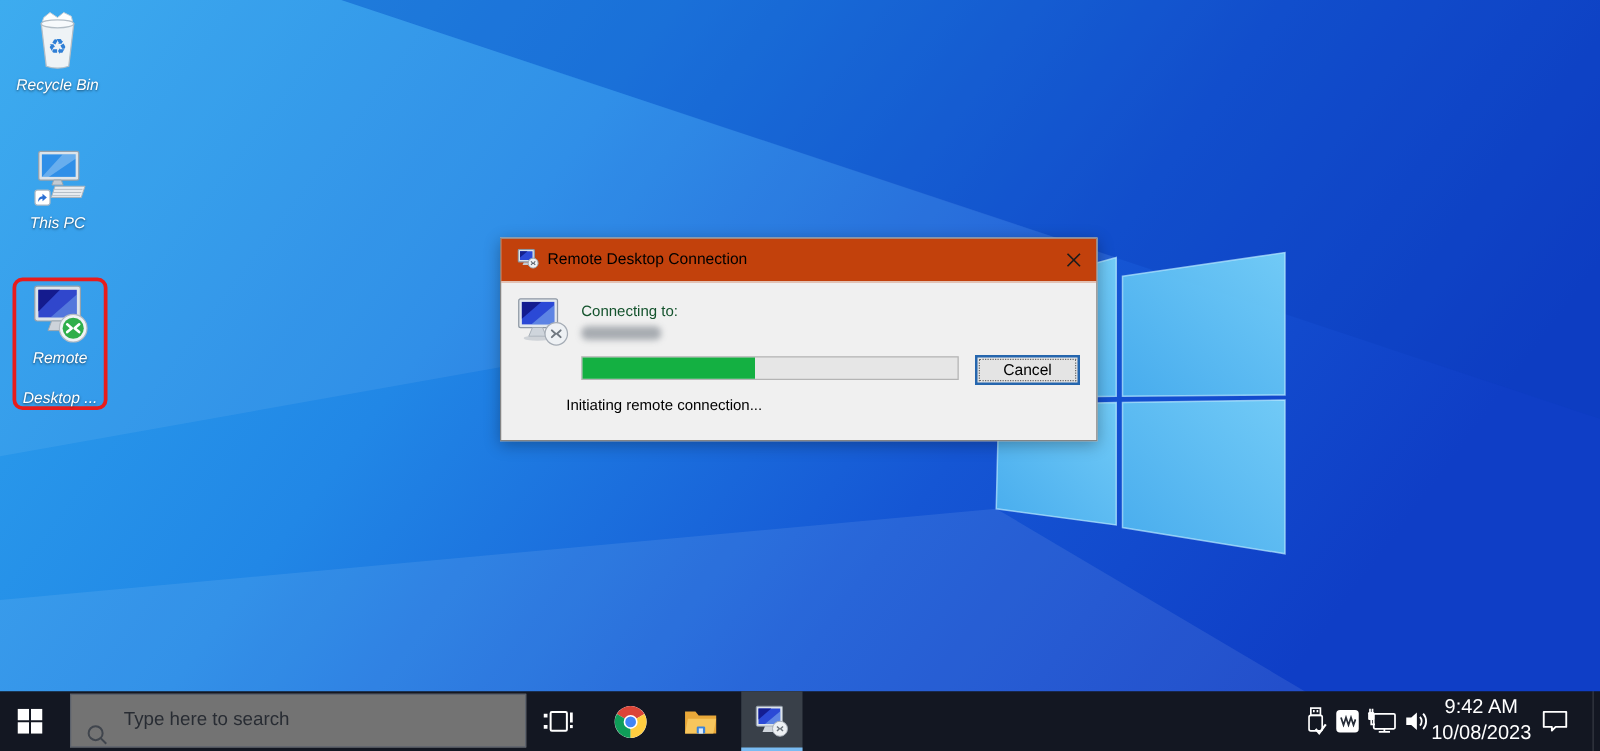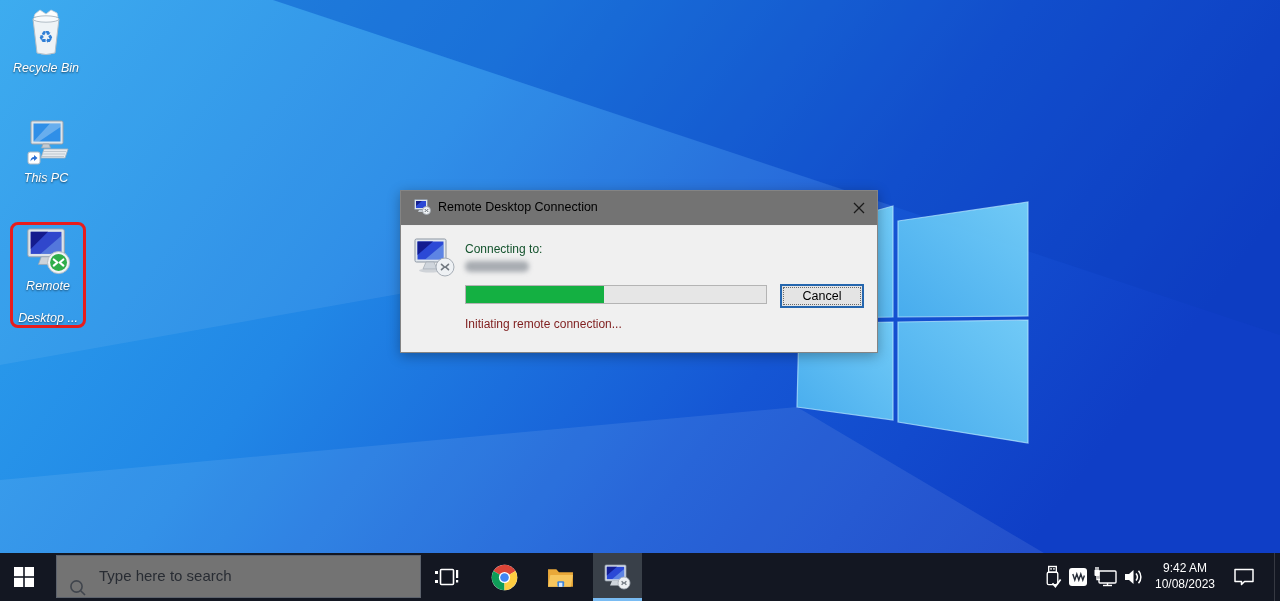--- a/index.html
+++ b/index.html
@@ -12,55 +12,55 @@
   .di-icon{display:flex;justify-content:center;}
   .di-label{margin-top:2px;color:#fff;font-size:12.5px;line-height:1.3;
             text-shadow:0 1px 2px rgba(0,0,0,.6);font-style:italic;}
   .rdp-highlight{position:absolute;left:10px;top:222px;width:70px;height:97px;
                  border:3px solid #e81c1c;border-radius:8px;text-align:center;padding-top:3px;}
 
   
   .dialog{position:absolute;left:400px;top:190px;width:478px;height:163px;
           background:#f0f0f0;border:1px solid #848484;box-shadow:0 3px 12px rgba(0,0,0,.3);
           box-sizing:border-box;}
-  .dlg-titlebar{position:absolute;left:0;top:0;right:0;height:34px;background:#737373;
+  .dlg-titlebar{position:absolute;left:0;top:0;right:0;height:34px;background:#c2410c;
                 border-bottom:1px solid #ececec;}
   .dlg-title-icon{position:absolute;left:13px;top:8px;}
   .dlg-title{position:absolute;left:37px;top:0;line-height:33px;font-size:12.5px;color:#000;}
   .dlg-close{position:absolute;right:6px;top:6px;width:24px;height:22px;background:transparent;
              border:none;display:flex;align-items:center;justify-content:center;padding:0;cursor:default;}
   .dlg-body-icon{position:absolute;left:13px;top:47px;}
   .dlg-connecting{position:absolute;left:64px;top:51px;font-size:12px;color:#14532d;}
   .dlg-host-redacted{position:absolute;left:64px;top:70px;width:64px;height:11px;border-radius:5px;
                      background:#8f959c;filter:blur(2.5px);opacity:.75;}
   .progress{position:absolute;left:64px;top:94px;width:302px;height:19px;background:#e6e6e6;
             border:1px solid #b4b4b4;box-sizing:border-box;}
   .progress-fill{height:100%;width:0;}
   .cancel-btn{position:absolute;left:379px;top:93px;width:84px;height:24px;background:#e4e4e4;
               border:2px solid #2566ae;font-family:"Liberation Sans",sans-serif;font-size:12.5px;
               color:#000;padding:0;box-sizing:border-box;position:absolute;}
   .cancel-btn::after{content:"";position:absolute;inset:1px;border:1px dotted #6b6b6b;}
-  .dlg-status{position:absolute;left:64px;top:126px;font-size:12px;color:#7f1d1d;}
+  .dlg-status{position:absolute;left:52px;top:126px;font-size:12px;color:#000000;}
 
   
   .taskbar{position:absolute;left:0;bottom:0;width:1280px;height:48px;background:#131722;}
   .tb-btn{position:absolute;top:0;height:48px;display:flex;align-items:center;justify-content:center;
           background:transparent;border:none;padding:0;cursor:default;}
   .tb-btn.active{background:#394049;}
   .tb-underline{position:absolute;left:0;bottom:0;width:100%;height:3px;background:#79bbf2;}
   .searchbox{position:absolute;left:56px;top:2px;width:365px;height:43px;background:#737373;
              border:1px solid #5c626c;box-sizing:border-box;display:flex;align-items:flex-end;}
   .searchbox .mag{margin:0 10px 0 12px;display:flex;}
   .searchbox input{border:none;outline:none;flex:1;height:100%;font-family:"Liberation Sans",sans-serif;
                    font-size:15px;color:#111;background:transparent;}
   .searchbox input::placeholder{color:#282c33;opacity:1;}
   .w-badge{width:18px;height:18px;background:#fff;border-radius:3px;display:flex;
            align-items:center;justify-content:center;}
   .clock{position:absolute;left:1150px;top:0;width:70px;height:48px;display:flex;flex-direction:column;
-         align-items:center;justify-content:center;color:#fff;font-size:12px;line-height:1.3;}
+         align-items:center;justify-content:center;color:#fff;font-size:16px;line-height:1.3;}
   .show-desktop{position:absolute;right:0;top:0;width:5px;height:48px;
                 border-left:1px solid rgba(255,255,255,.15);}
 </style>
 </head>
 <body>
 
 <div class="screen">
 
   <svg class="wallpaper" width="1280" height="601" viewBox="0 0 1280 601">
     <defs>

